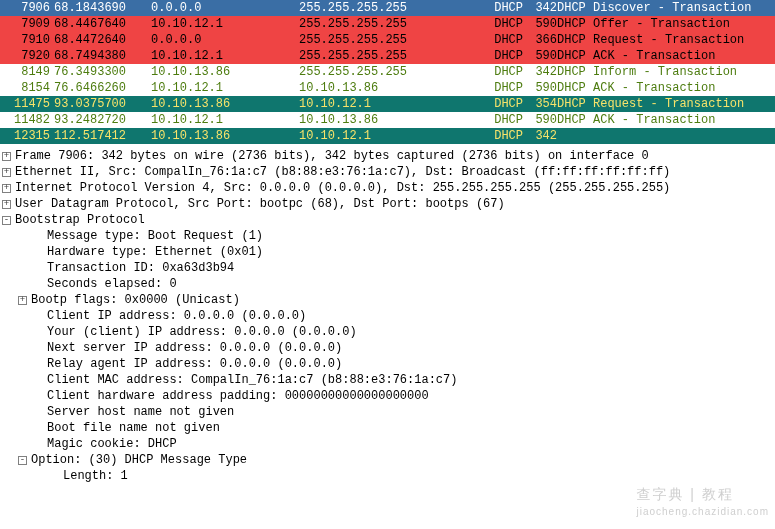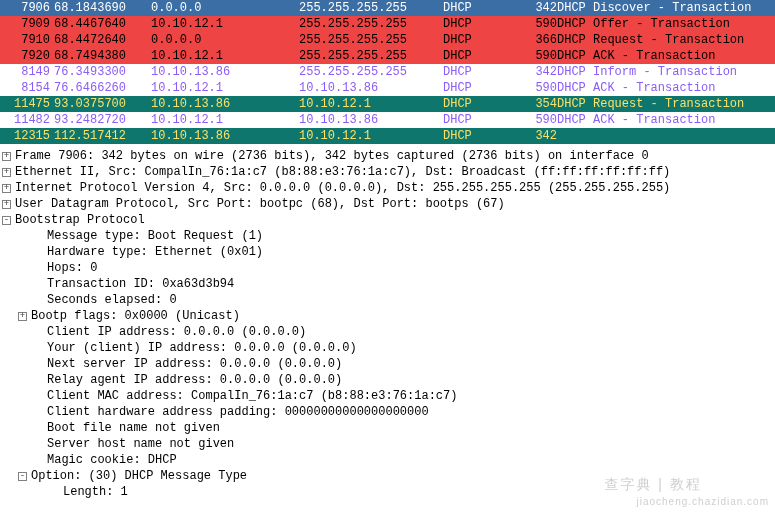--- a/index.html
+++ b/index.html
@@ -17,27 +17,27 @@
   }
   .packet-row {
     display: flex;
     height: 16px;
     line-height: 16px;
     white-space: nowrap;
     cursor: pointer;
   }
   .packet-row.selected { background: #3a6ea5; color: #fff; }
   .packet-row.light { background: #ef4444; color: #000; }
-  .packet-row.white { background: #ffffff; color: #8b5cf6; }
+  .packet-row.white { background: #ffffff; color: #4d7c0f; }
   .packet-row.dark { background: #0f766e; color: #f7e36a; }
   .c-no   { width: 54px;  text-align: right; padding-right: 4px; }
   .c-time { width: 97px;  text-align: left; }
   .c-src  { width: 148px; text-align: left; }
   .c-dst  { width: 144px; text-align: left; }
-  .c-proto{ width: 80px;  text-align: left; }
+  .c-proto{ width: 80px;  text-align: right; }
   .c-len  { width: 34px;  text-align: right; }
   .c-info { flex: 1;      text-align: left; overflow: hidden; }
   .gap {
     height: 4px;
   }
   .details {
     background: #fff;
     padding-left: 2px;
     color: #000;
   }
@@ -61,34 +61,33 @@
     background: #fff;
     cursor: pointer;
   }
   .ind0 .tsq { margin-left: 0px; }
   .ind1 .tsq { margin-left: 16px; }
   .nolead.ind2 { padding-left: 45px; }
   .nolead.ind3 { padding-left: 61px; }
   .watermark {
     position: absolute;
     right: 6px;
-    bottom: 22px;
+    bottom: 12px;
     color: #cfcfcf;
     font-family: sans-serif;
     font-size: 14px;
     letter-spacing: 2px;
     pointer-events: none;
   }
   .watermark .wm2 {
     display: block;
     font-size: 10px;
     letter-spacing: 1px;
     text-align: right;
     margin-top: 2px;
-    margin-left: 32px;
   }
 </style>
 </head>
 <body>
 
 <div class="packet-list" id="pkList">
     <div class="packet-row selected">
       <span class="c-no">7906</span>
       <span class="c-time">68.1843690</span>
       <span class="c-src">0.0.0.0</span>
@@ -191,23 +190,20 @@
       <span class="tsq">-</span>
       <span>Bootstrap Protocol</span>
     </div>
     <div class="d-line ind2 nolead">
       <span>Message type: Boot Request (1)</span>
     </div>
     <div class="d-line ind2 nolead">
       <span>Hardware type: Ethernet (0x01)</span>
     </div>
     <div class="d-line ind2 nolead">
-      <span>Hops: 0</span>
-    </div>
-    <div class="d-line ind2 nolead">
       <span>Transaction ID: 0xa63d3b94</span>
     </div>
     <div class="d-line ind2 nolead">
       <span>Seconds elapsed: 0</span>
     </div>
     <div class="d-line ind1">
       <span class="tsq">+</span>
       <span>Bootp flags: 0x0000 (Unicast)</span>
     </div>
     <div class="d-line ind2 nolead">
@@ -222,24 +218,24 @@
     <div class="d-line ind2 nolead">
       <span>Relay agent IP address: 0.0.0.0 (0.0.0.0)</span>
     </div>
     <div class="d-line ind2 nolead">
       <span>Client MAC address: CompalIn_76:1a:c7 (b8:88:e3:76:1a:c7)</span>
     </div>
     <div class="d-line ind2 nolead">
       <span>Client hardware address padding: 00000000000000000000</span>
     </div>
     <div class="d-line ind2 nolead">
+      <span>Server host name not given</span>
+    </div>
+    <div class="d-line ind2 nolead">
       <span>Boot file name not given</span>
-    </div>
-    <div class="d-line ind2 nolead">
-      <span>Server host name not given</span>
     </div>
     <div class="d-line ind2 nolead">
       <span>Magic cookie: DHCP</span>
     </div>
     <div class="d-line ind1">
       <span class="tsq">-</span>
       <span>Option: (30) DHCP Message Type</span>
     </div>
     <div class="d-line ind3 nolead">
       <span>Length: 1</span>

